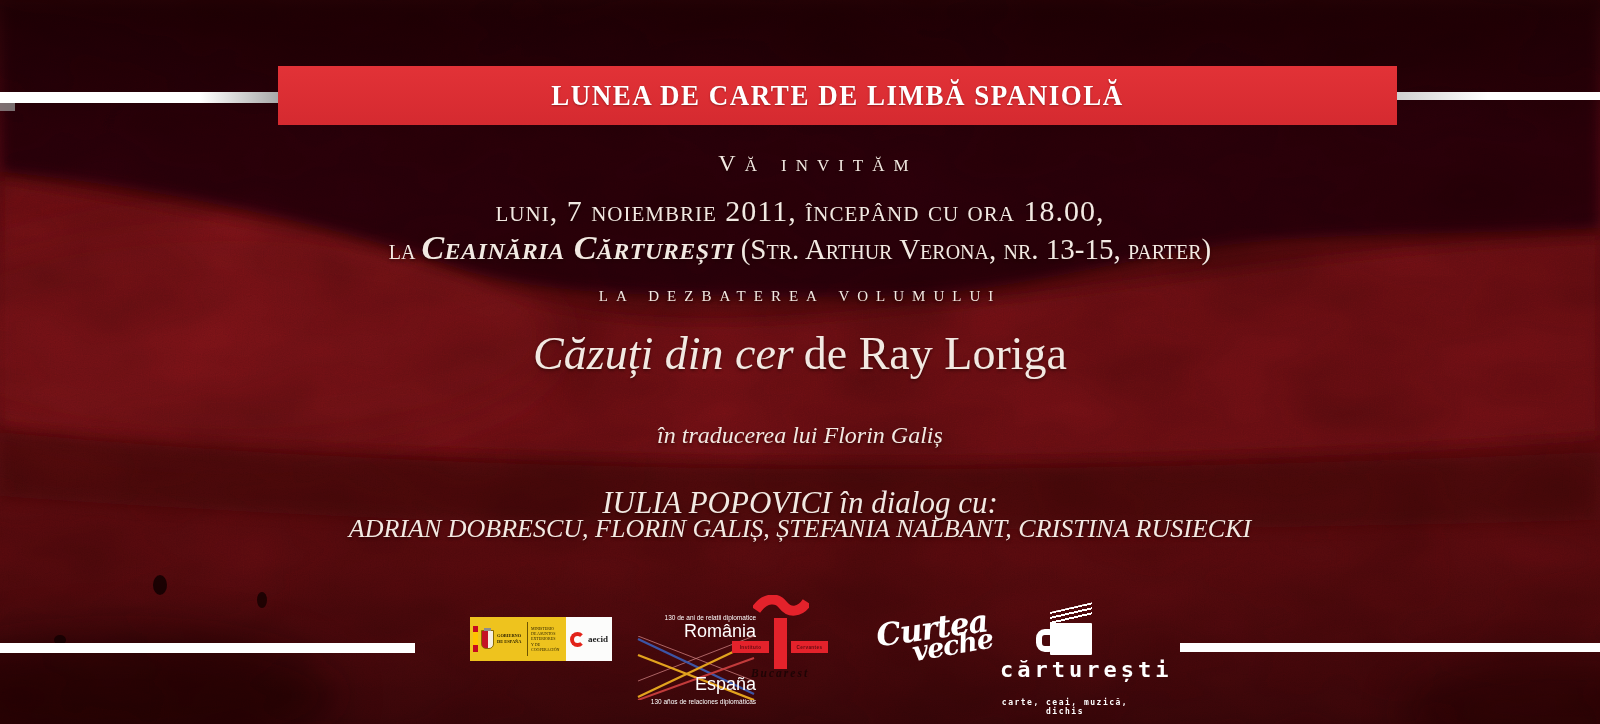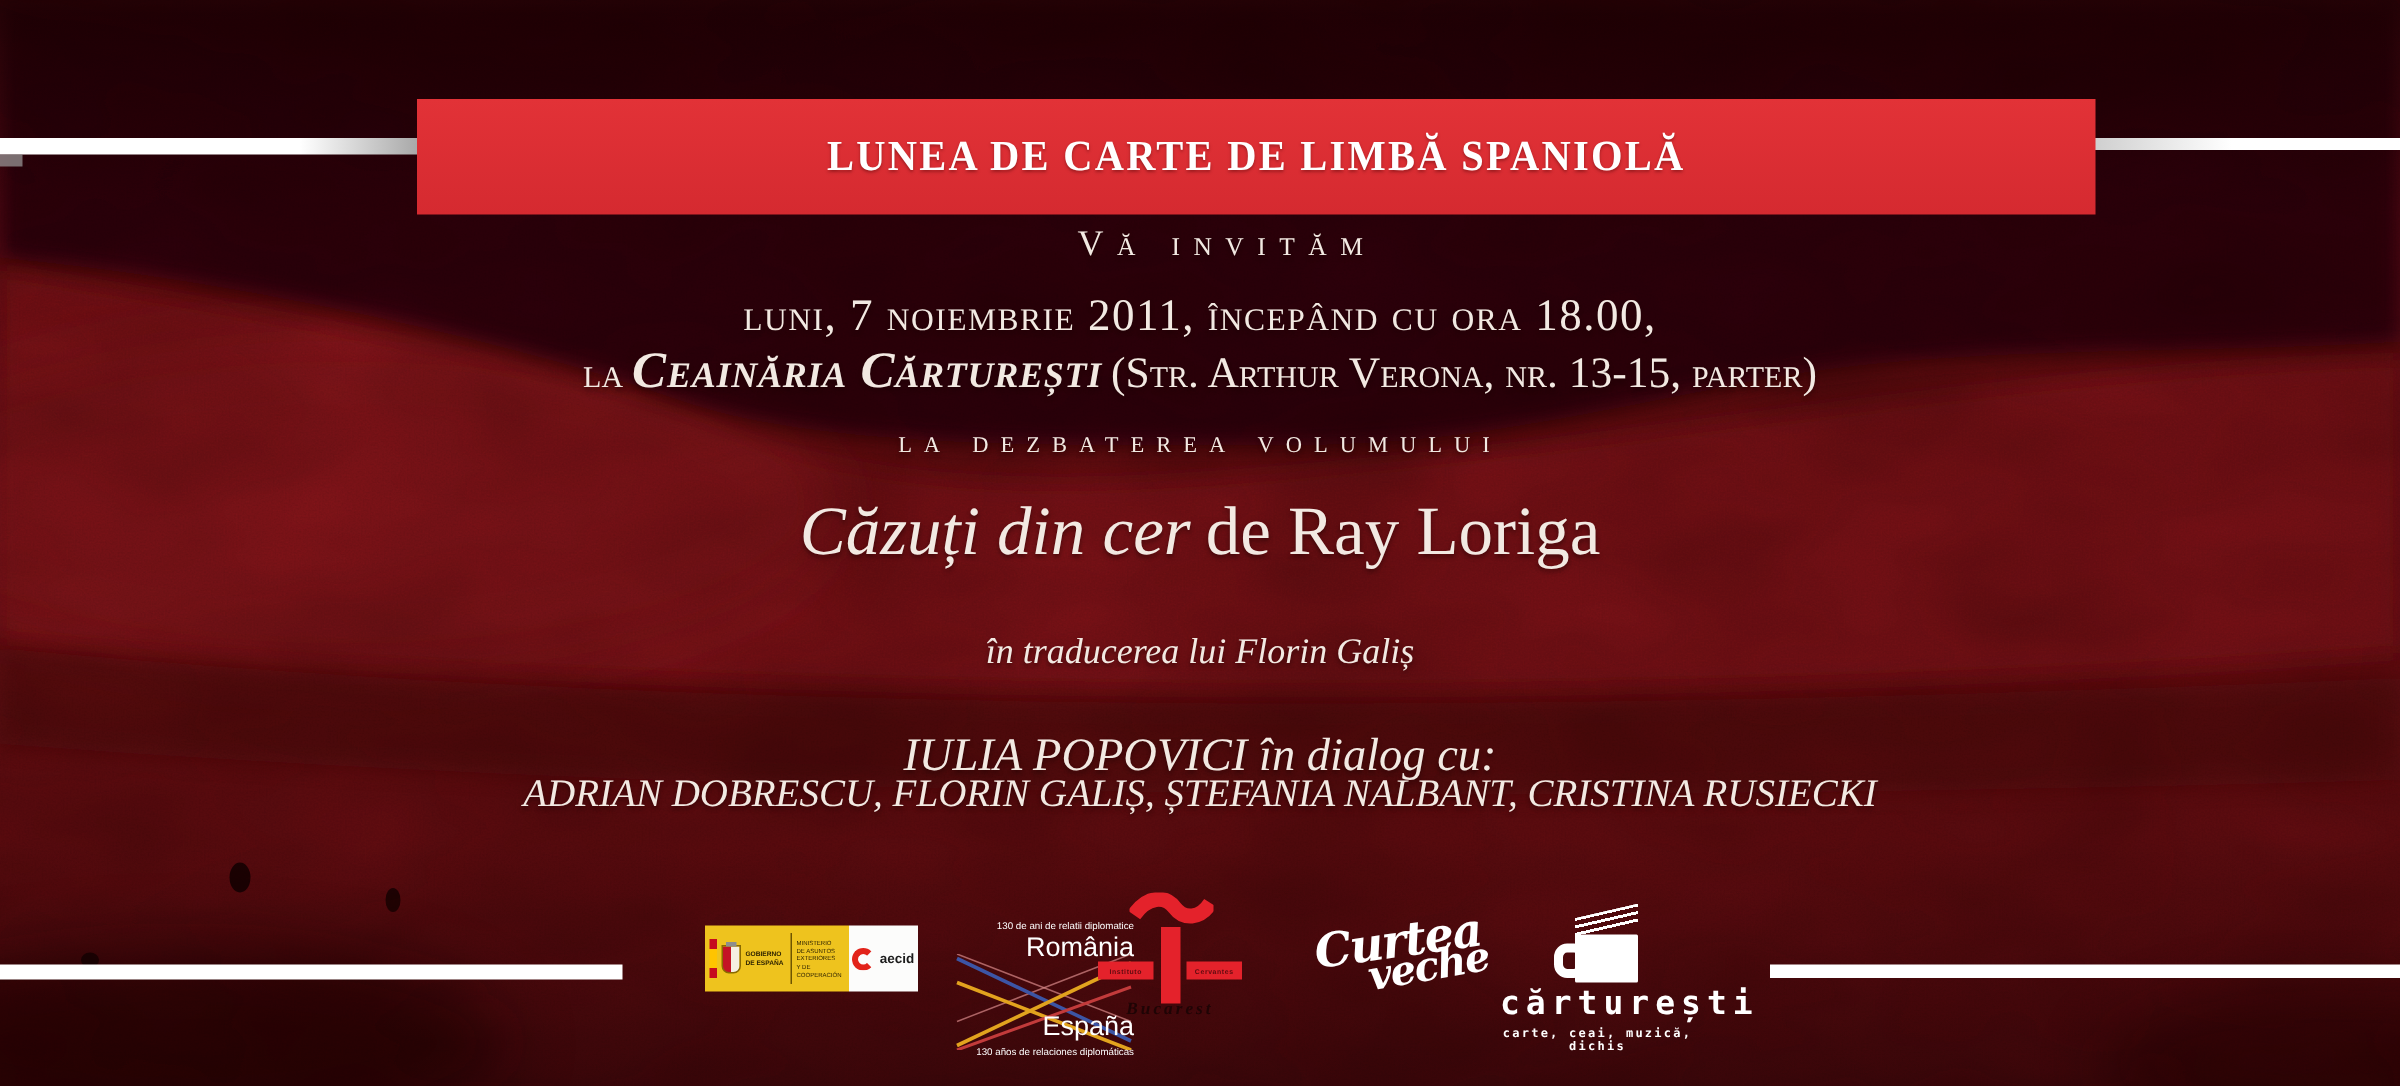--- a/index.html
+++ b/index.html
@@ -15,21 +15,21 @@
   .sep-tl { left:0; top:92px; width:278px; height:11px;
             background:linear-gradient(to right,#ffffff 0 72%,#a9a9a9 100%); }
   .sep-tl-tab { left:0; top:103px; width:15px; height:8px; background:#9c9c9c; opacity:.7; }
   .sep-tr { left:1396px; top:92px; width:204px; height:8px;
             background:linear-gradient(to right,#cfcfcf 0,#ffffff 45%); }
   .sep-bl { left:0; top:643px; width:415px; height:10px; background:#ffffff; }
   .sep-br { left:1180px; top:643px; width:420px; height:9px; background:#ffffff; }
 
   
   .banner {
-    position:absolute; left:278px; top:66px; width:1119px; height:77px;
+    position:absolute; left:278px; top:66px; width:1119px; height:59px;
     background:linear-gradient(#e23237,#d52a30);
     display:flex; align-items:center; justify-content:center;
   }
   .banner-title {
     color:#ffffff; font-weight:bold; font-size:27px; letter-spacing:1.5px;
     transform:scaleY(1.06); text-shadow:0 1px 2px rgba(60,0,0,.4);
   }
 
   
   .txt { position:absolute; left:0; width:100%; text-align:center;
@@ -44,21 +44,21 @@
   .l-publisher  { top:390px; font-style:italic; font-size:27px; }
   .l-translator { top:422px; font-style:italic; font-size:24px; }
   .l-moderator  { top:485px; font-style:italic; font-size:31px; }
   .l-speakers   { top:514px; font-style:italic; font-size:26px; }
 
   
   .logo { position:absolute; }
 
   
   .logo-spain { left:470px; top:617px; width:142px; height:45px; display:flex;
-                font-family:Liberation Sans, sans-serif; }
+                font-family:Liberation Serif, serif; }
   .sp-yellow { width:96px; height:44px; background:#eec31e; display:flex;
                align-items:center; gap:3px; padding:3px 3px 3px 3px; }
   .sp-flag { width:5px; height:26px; flex:0 0 auto;
              background:linear-gradient(to bottom,#c60b1e 0 25%,#ffc400 25% 75%,#c60b1e 75% 100%); }
   .sp-coat { width:13px; height:19px; flex:0 0 auto; position:relative;
              background:linear-gradient(90deg,#c41325 0 50%,#f5efe2 50% 100%);
              border:1px solid #8a6a00; border-radius:0 0 5px 5px; }
   .sp-coat::before { content:""; position:absolute; left:2px; top:-3px; width:7px; height:3px; background:#8d8d8d; }
   .sp-gob { width:27px; flex:0 0 auto; }
   .sp-gob span { display:block; font-size:4.4px; font-weight:bold; color:#2e2300; line-height:1.3; }
@@ -105,21 +105,21 @@
              color:#ffffff; font-family:"DejaVu Sans Mono", monospace; }
   .ct-icon { position:relative; width:58px; height:46px; margin:0 auto; }
   .ct-pages { position:absolute; left:14px; top:2px; width:42px; height:14px;
               background:repeating-linear-gradient(to bottom,#fff 0 2px, rgba(255,255,255,0) 2px 5px);
               transform:skewY(-13deg); transform-origin:left bottom; }
   .ct-body { position:absolute; left:14px; top:13px; width:42px; height:32px;
              background:#fff; border-radius:1px; z-index:1; }
   .ct-handle { position:absolute; left:0; top:19px; width:22px; height:23px;
                border:6px solid #fff; border-radius:40%; z-index:0; }
   .ct-name { font-size:22px; font-weight:bold; letter-spacing:4px; margin-top:1px; }
-  .ct-tag  { font-size:8px; font-weight:bold; letter-spacing:1.5px; margin-top:2px; }
+  .ct-tag  { font-size:8px; font-weight:bold; letter-spacing:1.5px; margin-top:16px; }
 </style>
 </head>
 <body>
 
 <div class="poster">
 
   <svg class="bg" viewBox="0 0 1600 724" preserveAspectRatio="none">
     <defs>
       <linearGradient id="topdark" x1="0" y1="0" x2="0" y2="1">
         <stop offset="0" stop-color="#1f0305"></stop>

